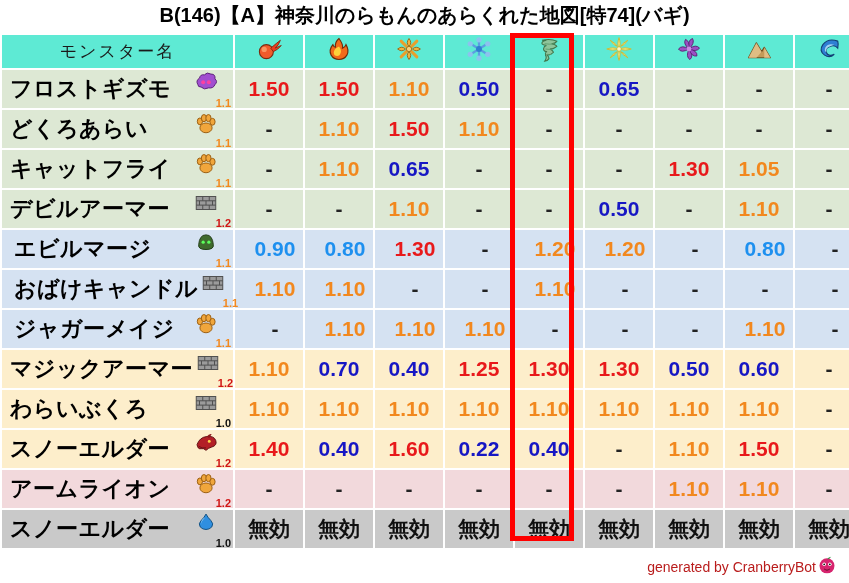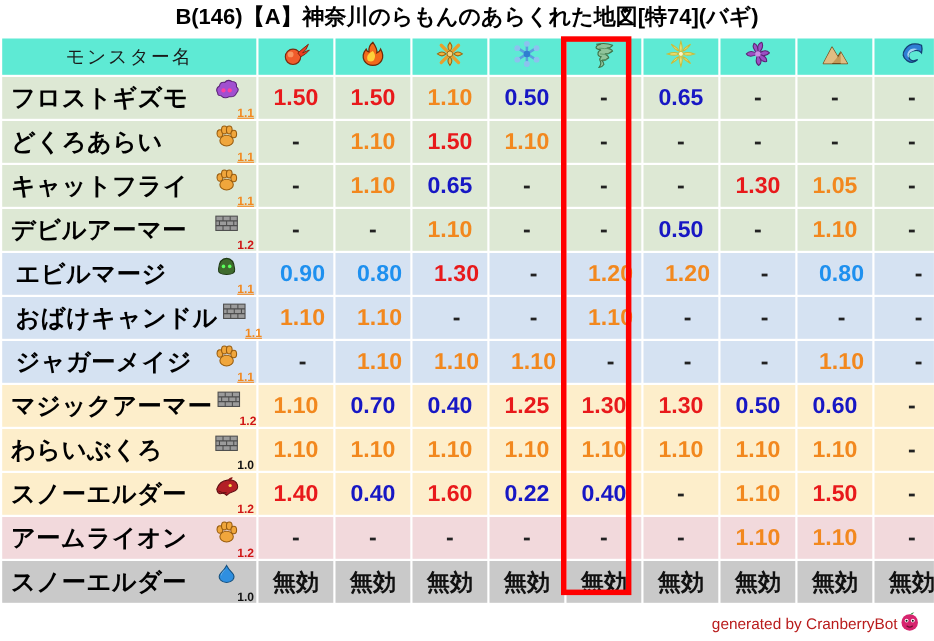--- a/index.html
+++ b/index.html
@@ -93,21 +93,21 @@
   .bg-gray  td{background:#c9c9c9;}
 
   
   .v-red   {color:#e8191b;margin-left:40px;}
   .v-org   {color:#f2881e;}
   .v-navy  {color:#1717c4;}
   .v-blue  {color:#1e90ef;}
   .v-dash  {color:#222;font-size:21px;}
   .v-none  {color:#111;font-size:21px;}
 
-  .ver-org{color:#f2881e;text-decoration:underline;}
+  .ver-org{color:#f2881e;}
   .ver-red{color:#d01515;text-align:right;}
   .ver-blk{color:#111;}
 
   
   .hl-box{
     position:absolute;
     left:510px;top:33px;
     width:64px;height:508px;
     border:5px solid #ff0000;
     box-sizing:border-box;

